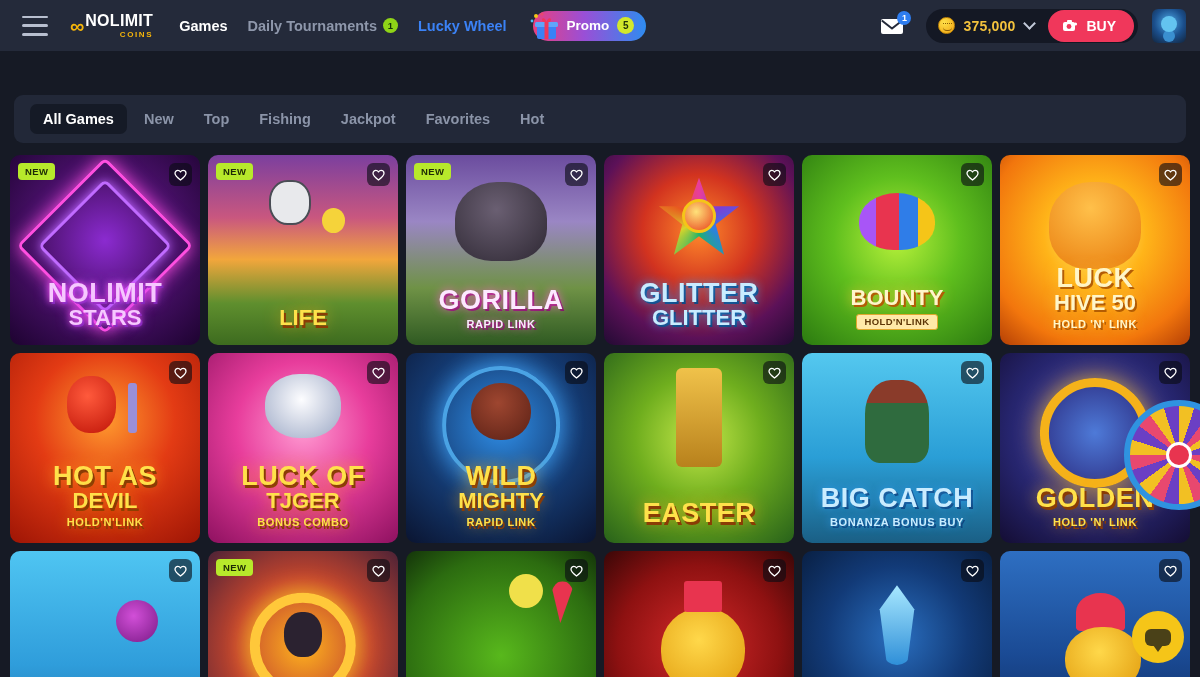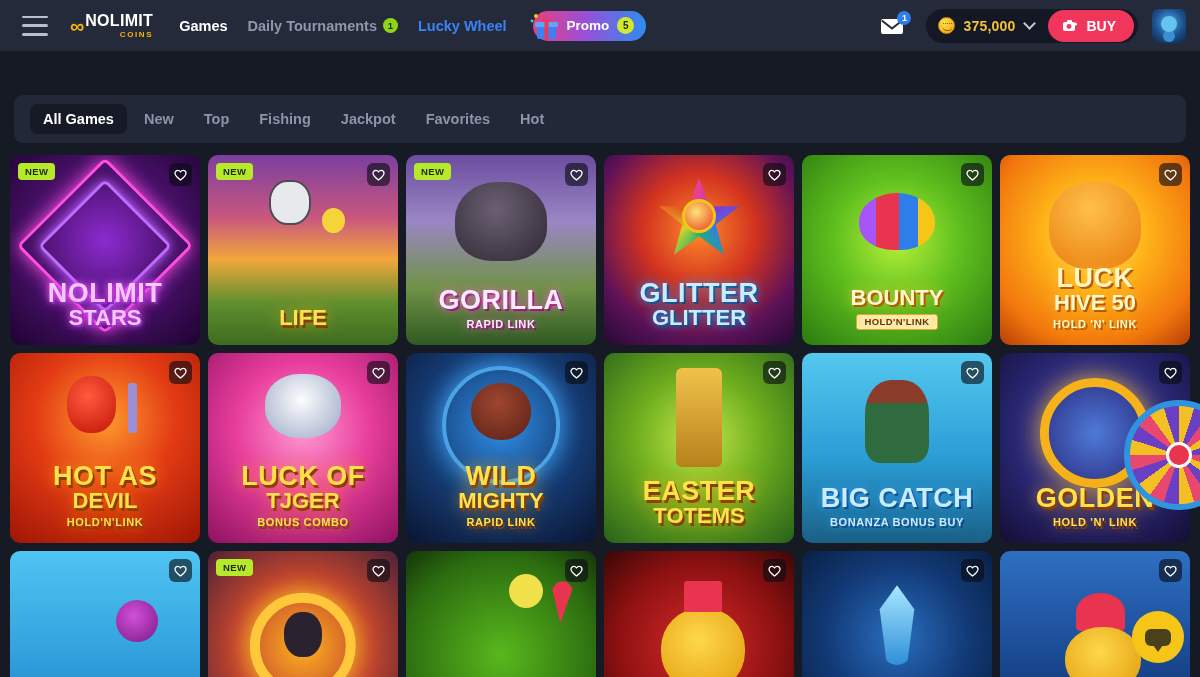--- a/index.html
+++ b/index.html
@@ -394,21 +394,20 @@
         <svg width="13" height="12" viewBox="0 0 13 12">
           <path d="M6.5 11C3 8.4 1 6.6 1 4.3 1 2.6 2.3 1.4 3.9 1.4c.9 0 1.9.5 2.6 1.4.7-.9 1.7-1.4 2.6-1.4C10.7 1.4 12 2.6 12 4.3 12 6.6 10 8.4 6.5 11z" fill="none" stroke="#fff" stroke-width="1.3"></path>
         </svg>
       </div>
     </div>
     <div class="tile">
       <div class="tile-art bg-easter">
         <div class="orb" style="left:38%;top:8%;width:24%;height:52%;border-radius:6px;background:linear-gradient(180deg,#f0c24a,#b8811c)"></div>
         <div class="title-stack">
           <div class="t1 gold-txt">EASTER</div>
-          <div class="t2 gold-txt">TOTEMS</div>
         </div>
       </div>
       <div class="fav-btn">
         <svg width="13" height="12" viewBox="0 0 13 12">
           <path d="M6.5 11C3 8.4 1 6.6 1 4.3 1 2.6 2.3 1.4 3.9 1.4c.9 0 1.9.5 2.6 1.4.7-.9 1.7-1.4 2.6-1.4C10.7 1.4 12 2.6 12 4.3 12 6.6 10 8.4 6.5 11z" fill="none" stroke="#fff" stroke-width="1.3"></path>
         </svg>
       </div>
     </div>
     <div class="tile">
       <div class="tile-art bg-catch">

